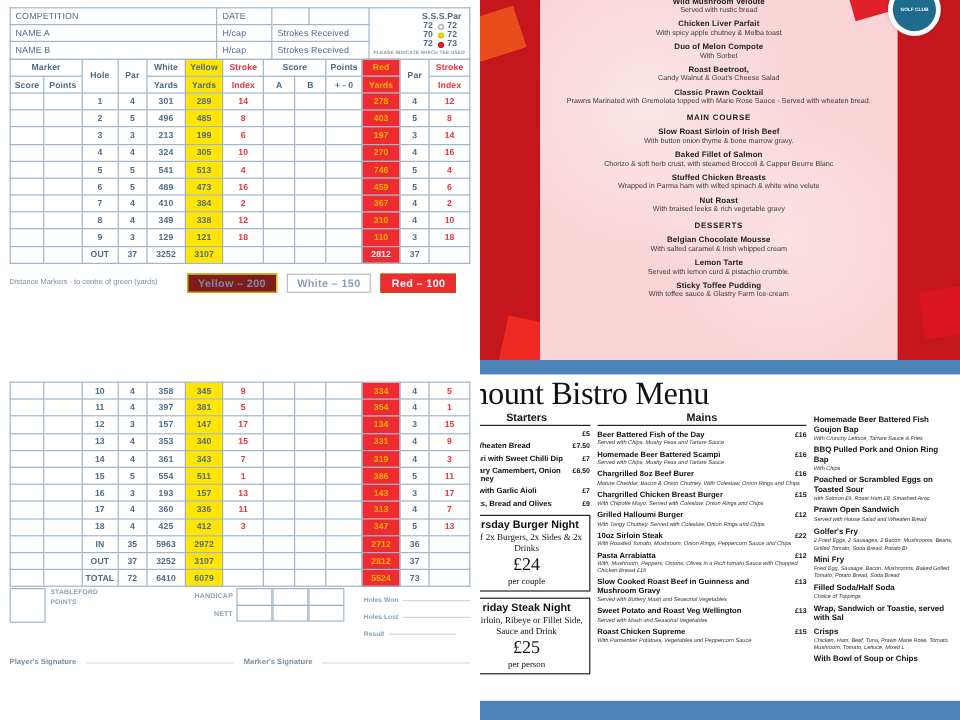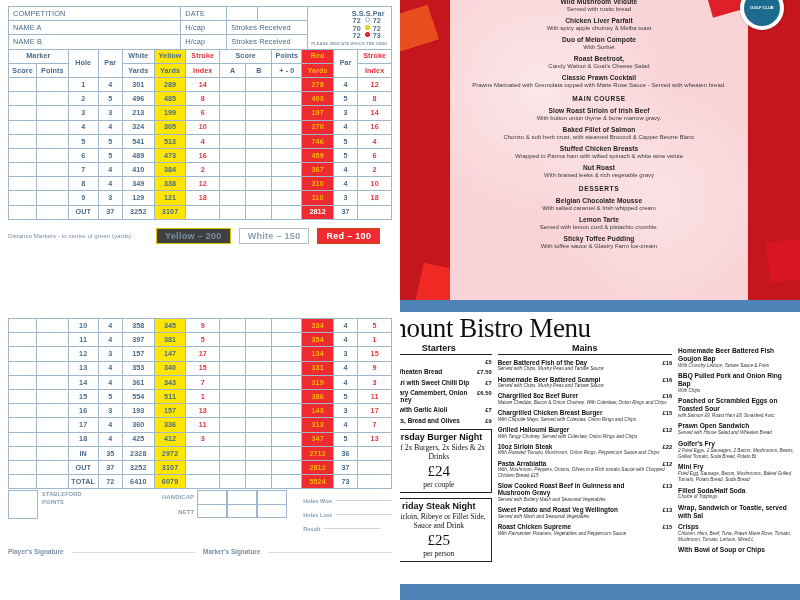--- a/index.html
+++ b/index.html
@@ -52,39 +52,39 @@
   .cell-yellow { background: #ffe500; color: #4a6b8a !important; }
   .cell-red { background: #ee2b30; color: #fff !important; }
   .cell-red.orange { color: #ffb300 !important; }
 
   
   .infotab td { height: 22px; }
   .sss-box {
     font-size: 5.2px; color: #8899aa; line-height: 1.45;
     text-align: left; padding: 2px 3px; font-weight: normal;
   }
-  .sss-row { display: flex; align-items: flex-start; gap: 3px; justify-content: flex-start; padding-left: 44px; }
+  .sss-row { display: flex; align-items: flex-end; gap: 3px; justify-content: flex-start; padding-left: 44px; }
   .sss-row span.n { width: 10px; display: inline-block; }
   .dot { width: 5px; height: 5px; border-radius: 50%; display: inline-block; border: 1px solid #aab; }
   .dot.white { background: #fff; }
   .dot.yellow { background: #f5e400; border-color: #ccb800; }
   .dot.red { background: #ee2b30; border-color: #c01; }
   .sss-note { font-size: 4.1px; color: #8899aa; line-height: 1.3; margin-top: 1px; }
 
   
   .dist-row {
     display: flex; align-items: center; gap: 0;
     margin-top: 8px; font-size: 6.2px; color: #7b8fa3;
   }
   .dist-label { width: 148px; }
   .chip {
     font-size: 9px; font-weight: bold; padding: 2px 8px;
     border: 1px solid #bbb; margin-right: 8px; letter-spacing: .3px;
   }
-  .chip.y { background: #404040; color: #7b8fa3; border-color: #d8c400; }
+  .chip.y { background: #7f1d1d; color: #7b8fa3; border-color: #d8c400; }
   .chip.w { background: #fff; color: #8aa0b4; }
   .chip.r { background: #ee2b30; color: #fff; border-color: #c41; }
 
   
   .foot-wrap { position: relative; margin-top: 1px; }
   .foot-grid { display: flex; align-items: flex-start; }
   .stable-box {
     width: 30px; height: 29px; border: 1px solid #9fb6cc;
   }
   .stable-txt {
@@ -669,21 +669,21 @@
             <td class="num">5</td>
             <td class="num red">13</td>
           </tr>
         </tbody>
       <tbody id="summary-body">
           <tr>
             <td></td>
             <td></td>
             <td class="num">IN</td>
             <td class="num">35</td>
-            <td class="num">2328</td>
+            <td class="num">5963</td>
             <td class="num cell-yellow">2972</td>
             <td></td>
             <td></td>
             <td></td>
             <td></td>
             <td class="num cell-red orange">2712</td>
             <td class="num">36</td>
             <td></td>
           </tr>
           <tr>

